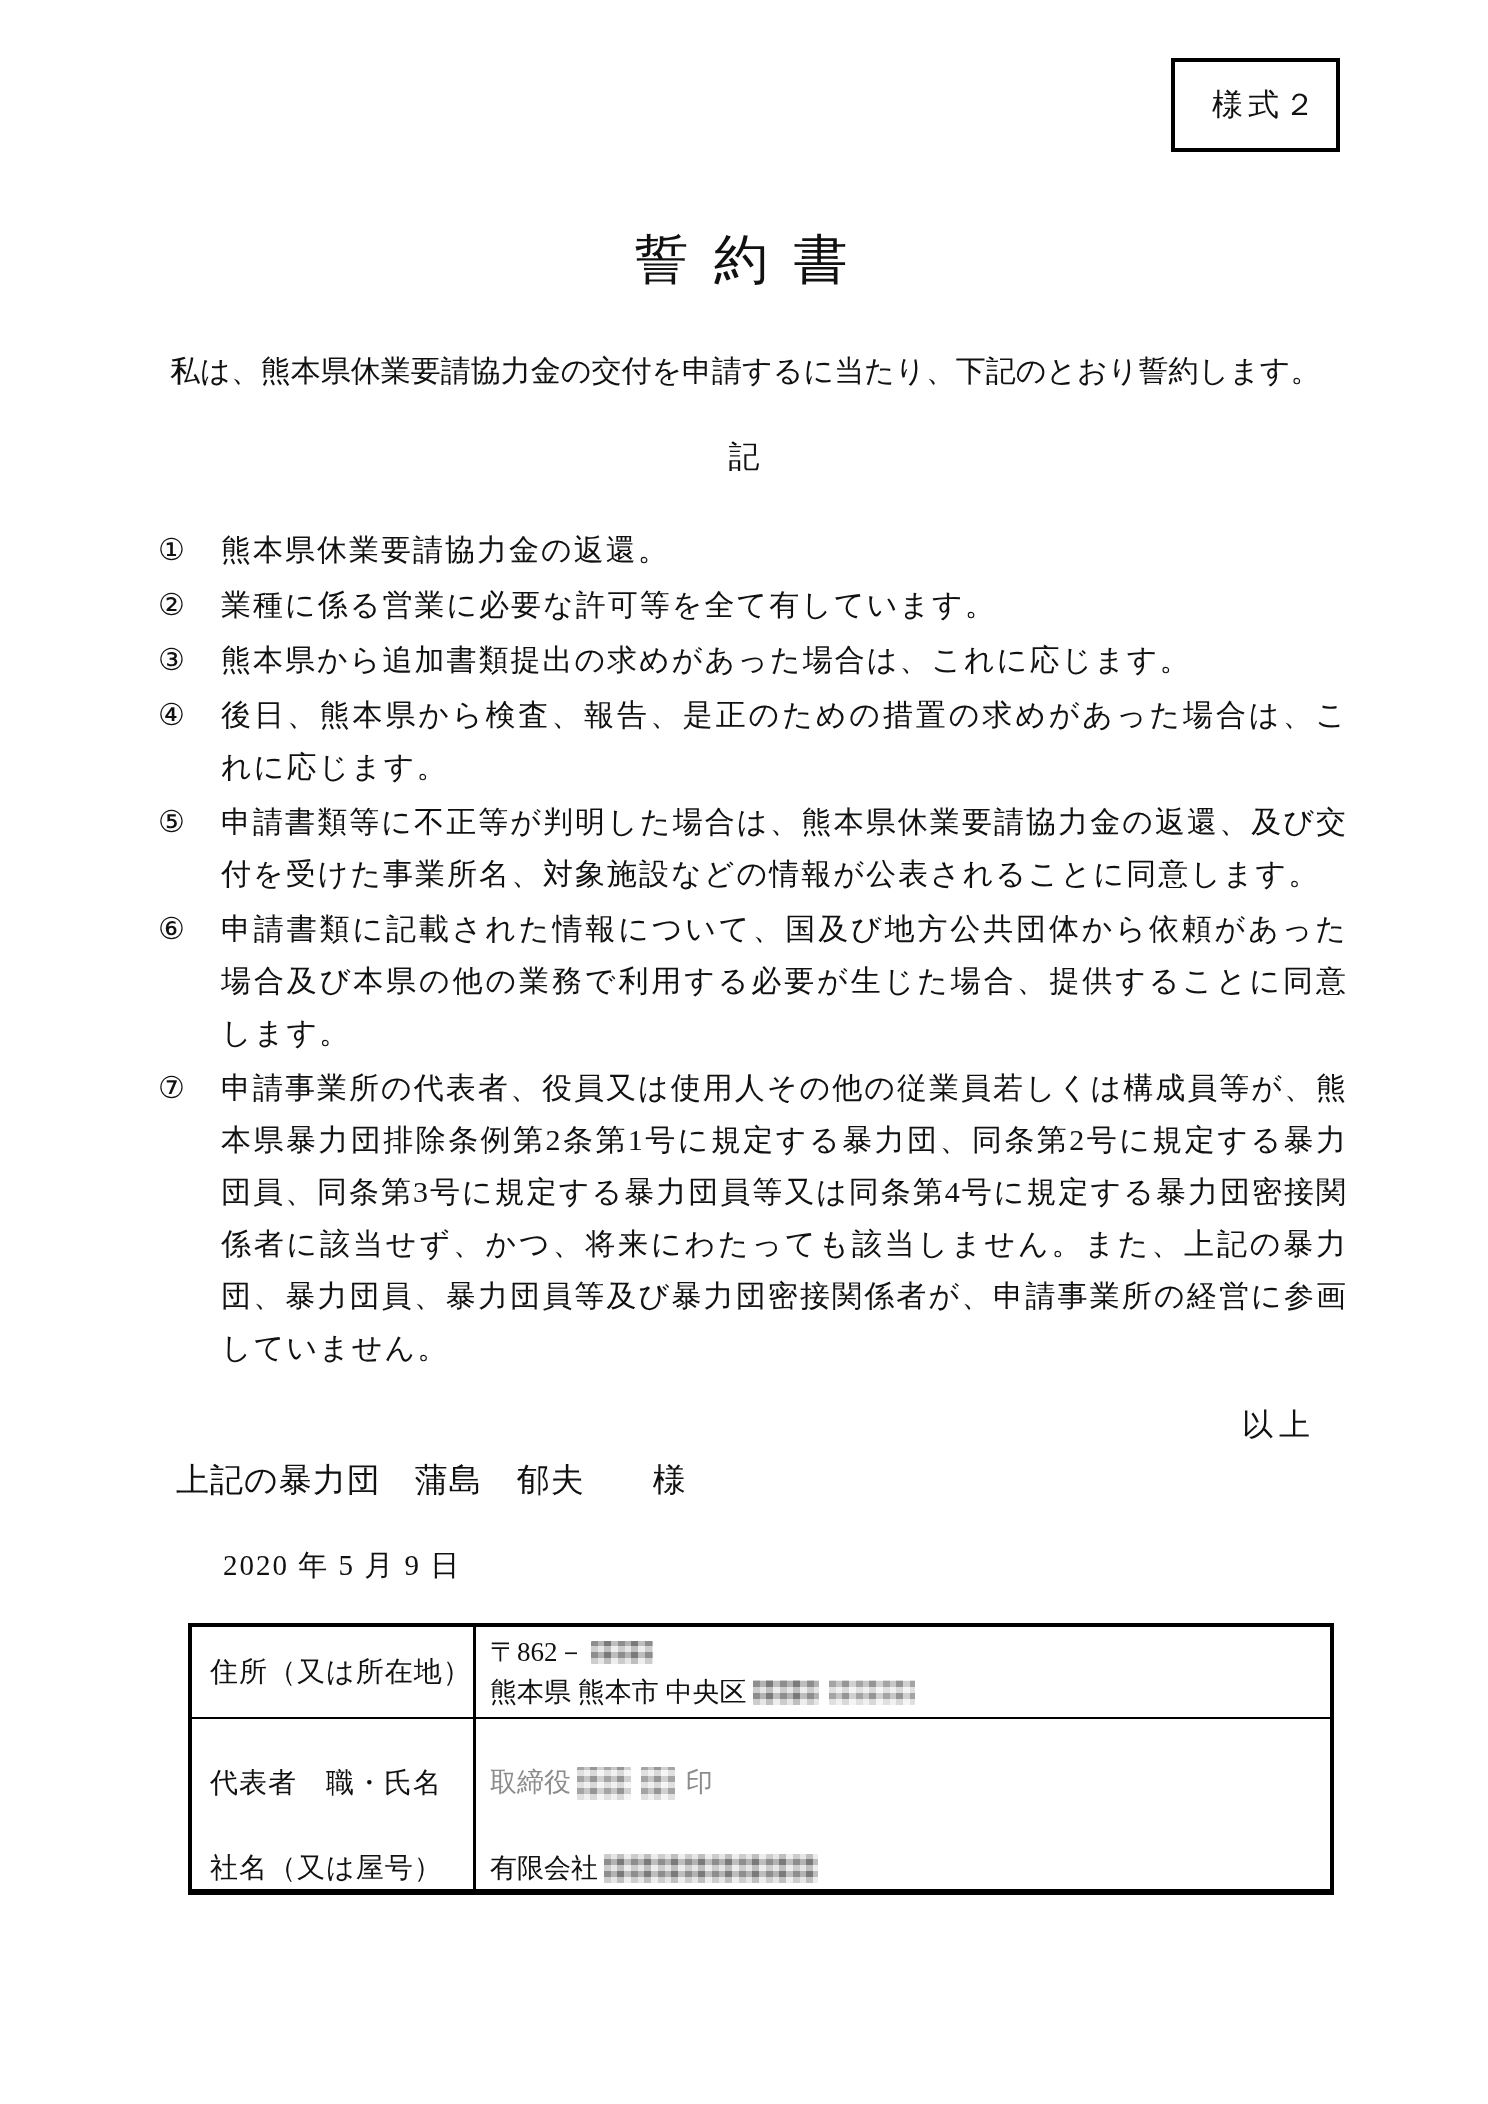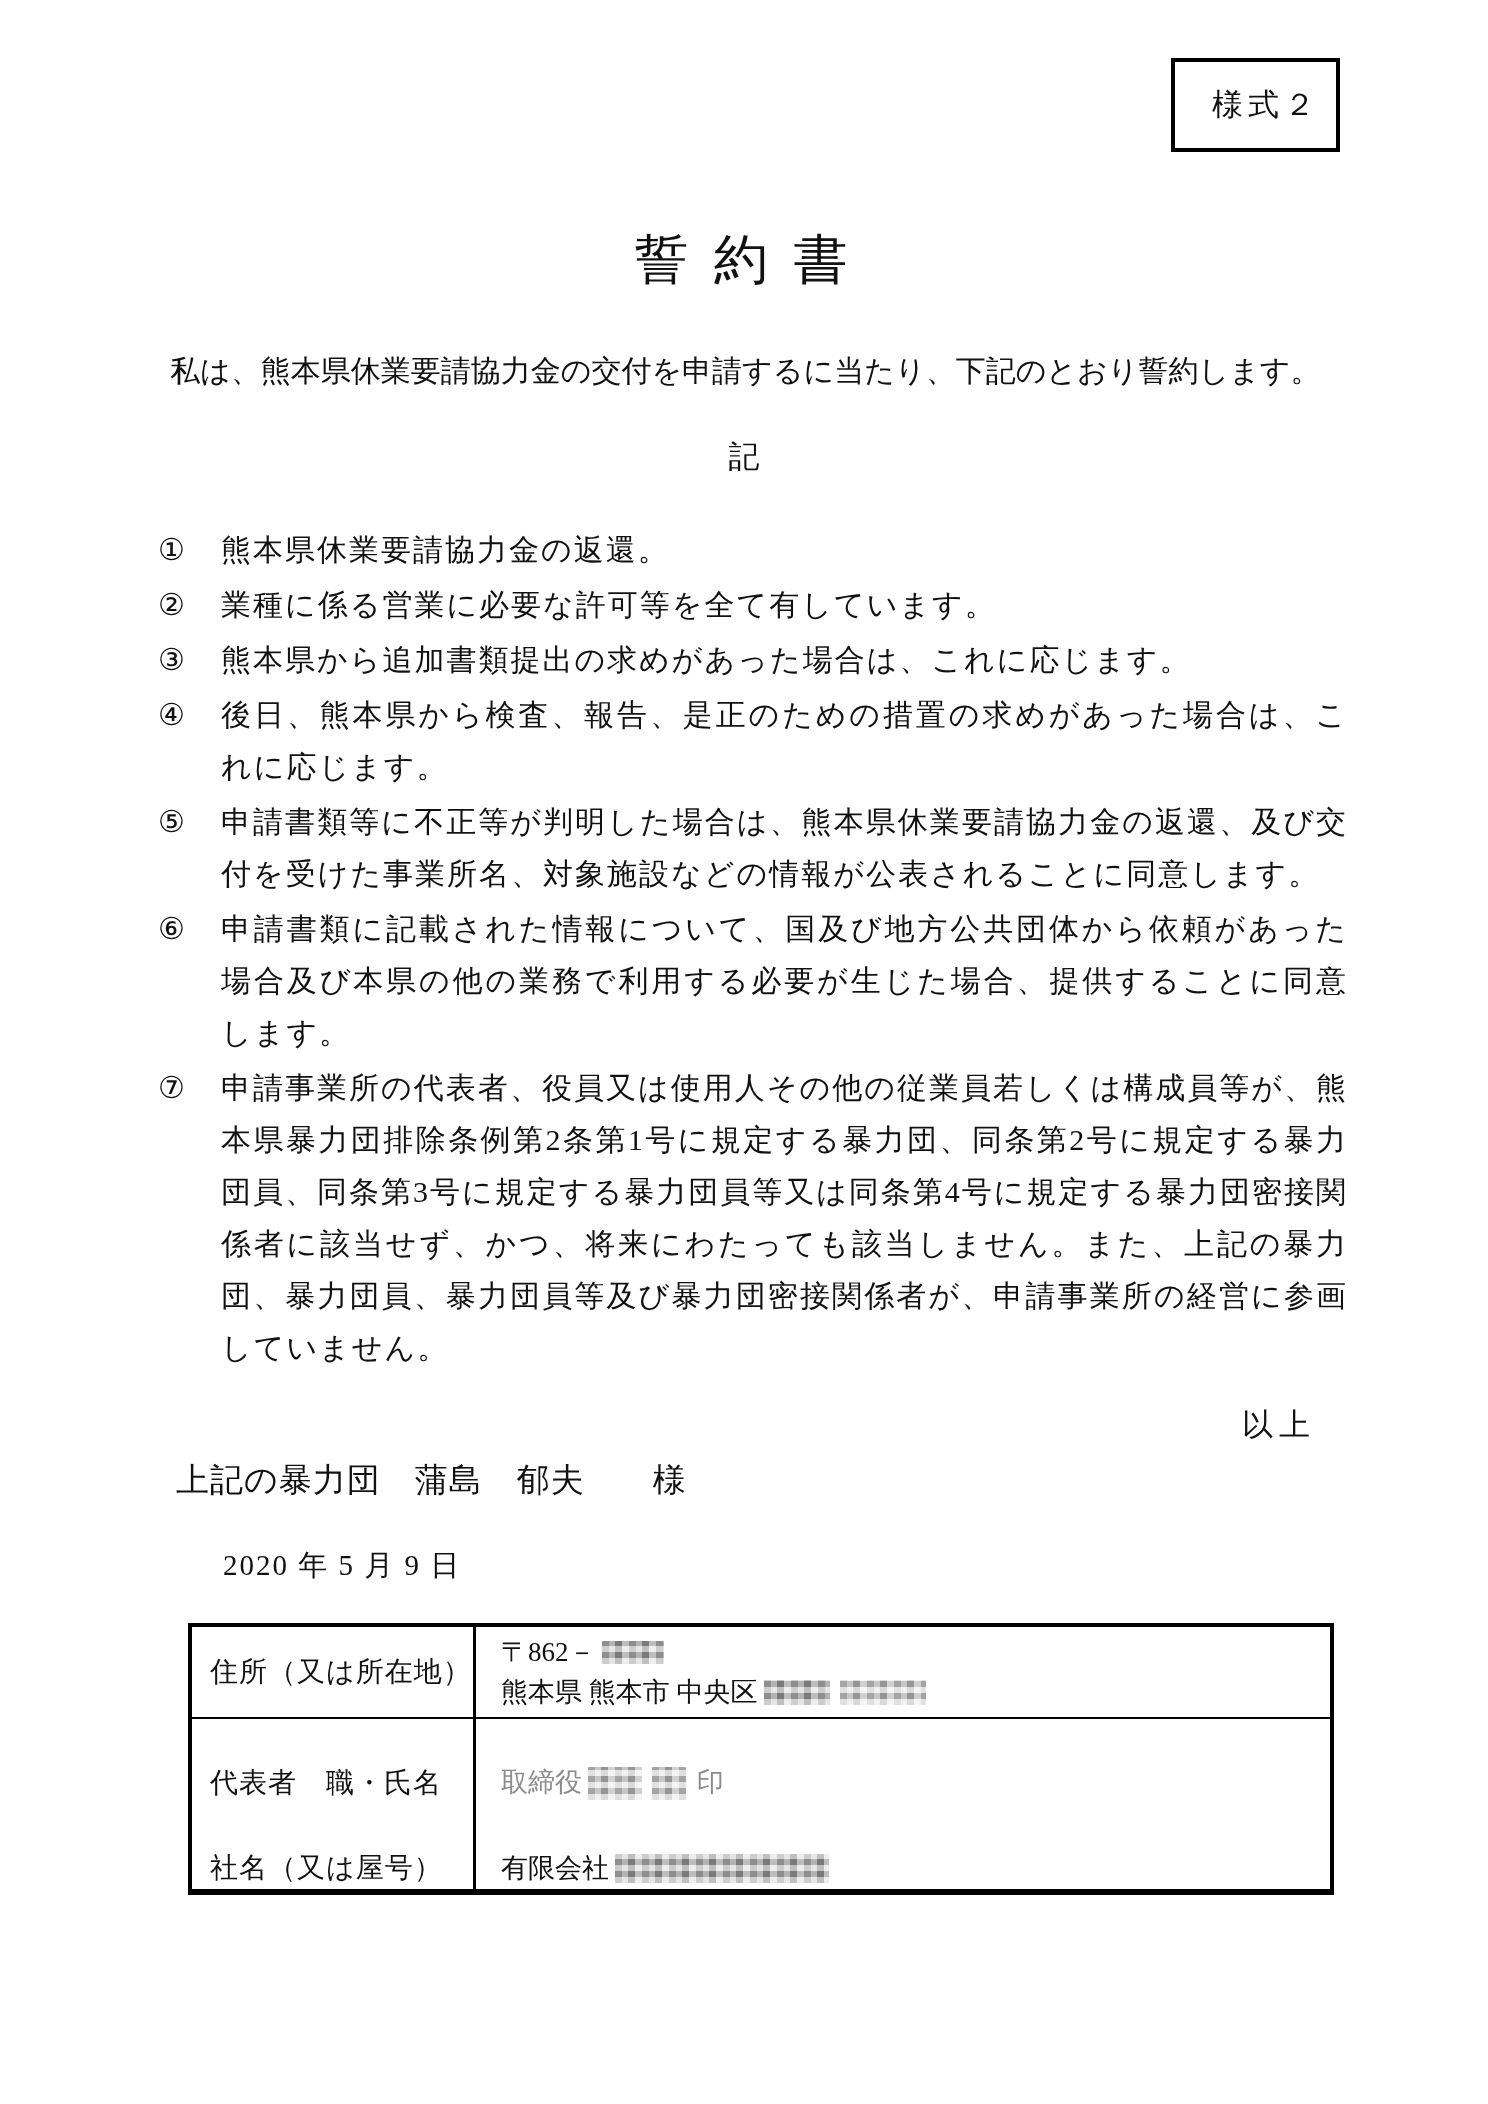--- a/index.html
+++ b/index.html
@@ -64,21 +64,20 @@
   .info-row.r3{flex:1;}
   .cell-label{
     flex:0 0 284px;box-sizing:border-box;border-right:3px solid #000;
     display:flex;align-items:center;padding-left:18px;
     font-size:28px;letter-spacing:1px;
   }
   .cell-value{
     flex:1;box-sizing:border-box;padding-left:14px;
     display:flex;flex-direction:column;justify-content:center;
     font-size:27px;
-    margin-left:11px;
   }
   .cell-value .vline{line-height:40px;white-space:nowrap;}
   .gray{color:#8c8c8c;}
   .redact{
     display:inline-block;vertical-align:middle;
     margin:0 4px 4px 6px;border-radius:1px;
     background-image:
       repeating-linear-gradient(0deg, rgba(255,255,255,.50) 0 6px, rgba(110,110,110,.28) 6px 12px),
       repeating-linear-gradient(90deg, #9a9a9a 0 7px, #cdcdcd 7px 13px, #7f7f7f 13px 20px, #dcdcdc 20px 27px);
   }

